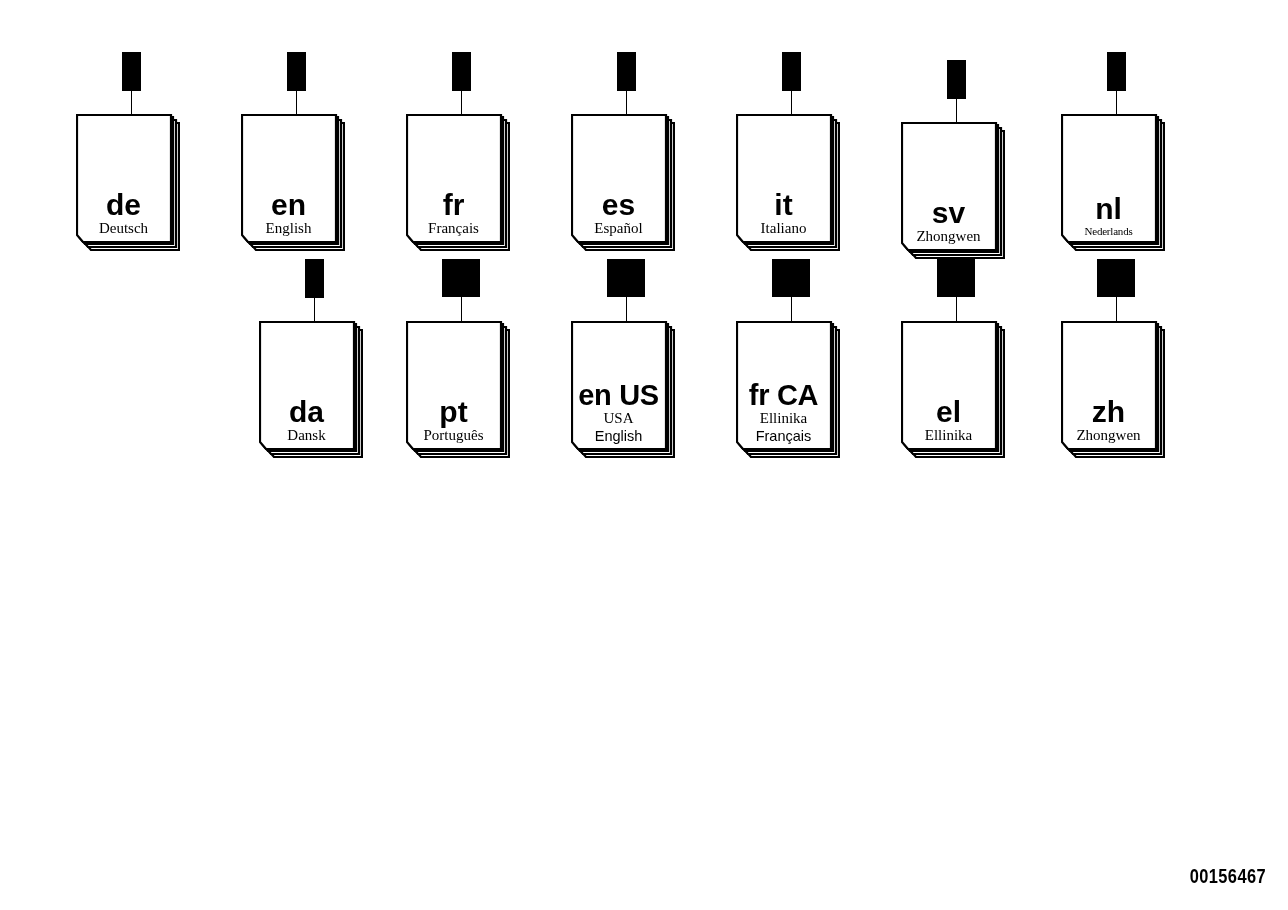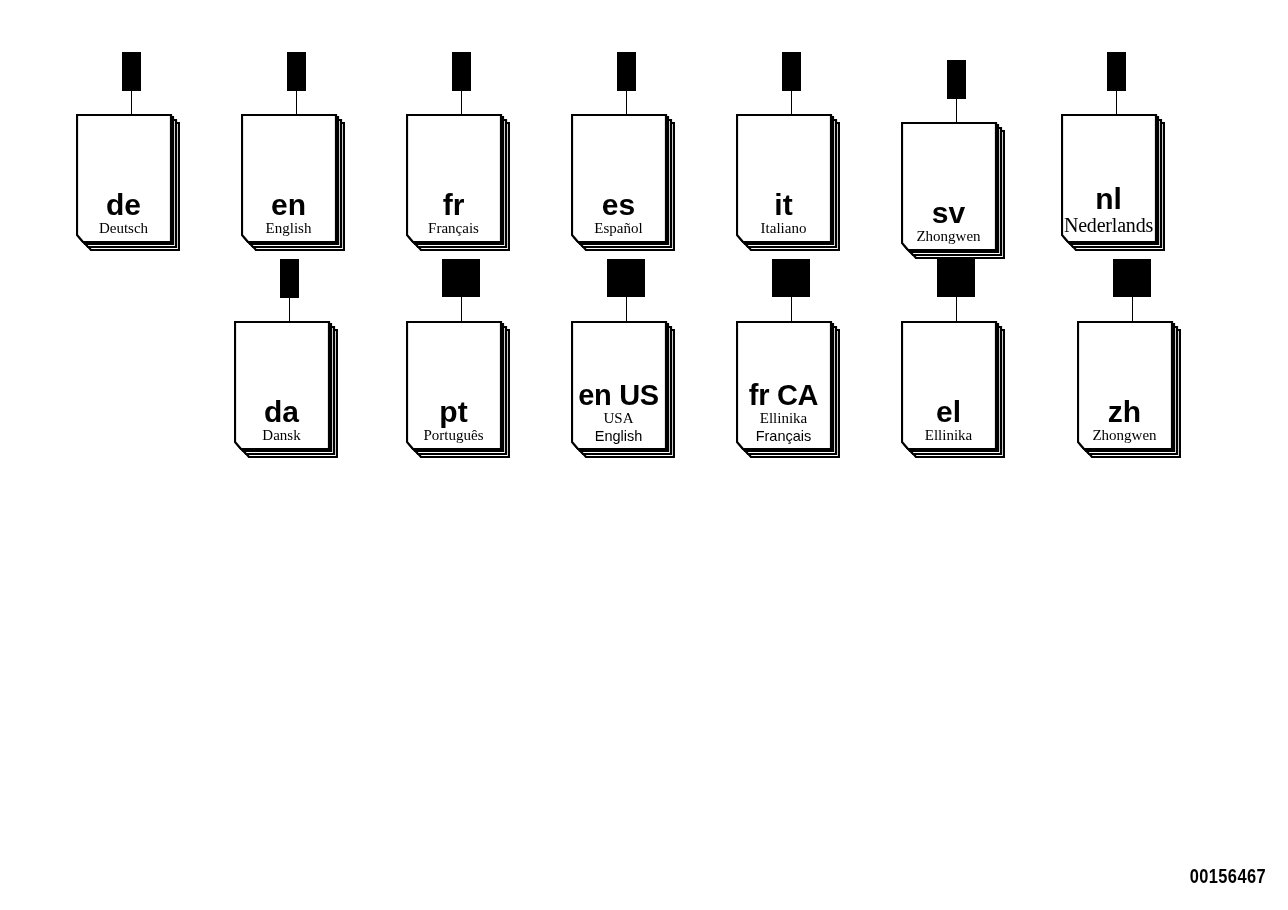--- a/index.html
+++ b/index.html
@@ -107,21 +107,21 @@
     font-size: 29px;
     letter-spacing: -0.3px;
   }
   .lang-name {
     font-size: 15px;
     line-height: 1.18;
     white-space: nowrap;
     font-family: Liberation Serif, serif;
   }
   .lang-name.overflow-name {
-    font-size: 20px;
+    font-size: 11px;
     letter-spacing: -0.2px;
   }
   .lang-name-2 {
     font-size: 14.5px;
     line-height: 1.18;
     white-space: nowrap;
   }
 
   
   #ref-number {
@@ -254,21 +254,21 @@
               <path d="M 9 9 L 103 9 L 103 136 L 15 136 L 9 129 Z"></path>
               <path d="M 6 6 L 100 6 L 100 133 L 12 133 L 6 126 Z"></path>
               <path d="M 3 3 L 97 3 L 97 130 L 9 130 L 3 123 Z"></path>
               <path d="M 1 1 L 95 1 L 95 128 L 7 128 L 1 121 Z"></path>
             </g>
           </svg></span><div class="doc-text">
           <div class="lang-code">nl</div>
           <div class="lang-name overflow-name">Nederlands</div>
         </div></div>
     </div>
-    <div class="lang-node" style="left: 234px; top: 259px;">
+    <div class="lang-node" style="left: 259px; top: 259px;">
       <div class="connector">
         <div class="connector-block narrow"></div>
         <div class="connector-stem stem-narrow"></div>
       </div>
       <div class="doc-card"><span><svg class="doc-stack-svg" viewBox="0 0 104 137" xmlns="http://www.w3.org/2000/svg">
             <g fill="#ffffff" stroke="#000000" stroke-width="2.2" stroke-linejoin="miter">
               <path d="M 9 9 L 103 9 L 103 136 L 15 136 L 9 129 Z"></path>
               <path d="M 6 6 L 100 6 L 100 133 L 12 133 L 6 126 Z"></path>
               <path d="M 3 3 L 97 3 L 97 130 L 9 130 L 3 123 Z"></path>
               <path d="M 1 1 L 95 1 L 95 128 L 7 128 L 1 121 Z"></path>
@@ -341,21 +341,21 @@
               <path d="M 9 9 L 103 9 L 103 136 L 15 136 L 9 129 Z"></path>
               <path d="M 6 6 L 100 6 L 100 133 L 12 133 L 6 126 Z"></path>
               <path d="M 3 3 L 97 3 L 97 130 L 9 130 L 3 123 Z"></path>
               <path d="M 1 1 L 95 1 L 95 128 L 7 128 L 1 121 Z"></path>
             </g>
           </svg></span><div class="doc-text">
           <div class="lang-code">el</div>
           <div class="lang-name">Ellinika</div>
         </div></div>
     </div>
-    <div class="lang-node" style="left: 1061px; top: 259px; margin-left: 16px;">
+    <div class="lang-node" style="left: 1061px; top: 259px;">
       <div class="connector">
         <div class="connector-block wide"></div>
         <div class="connector-stem stem-wide"></div>
       </div>
       <div class="doc-card"><span><svg class="doc-stack-svg" viewBox="0 0 104 137" xmlns="http://www.w3.org/2000/svg">
             <g fill="#ffffff" stroke="#000000" stroke-width="2.2" stroke-linejoin="miter">
               <path d="M 9 9 L 103 9 L 103 136 L 15 136 L 9 129 Z"></path>
               <path d="M 6 6 L 100 6 L 100 133 L 12 133 L 6 126 Z"></path>
               <path d="M 3 3 L 97 3 L 97 130 L 9 130 L 3 123 Z"></path>
               <path d="M 1 1 L 95 1 L 95 128 L 7 128 L 1 121 Z"></path>

